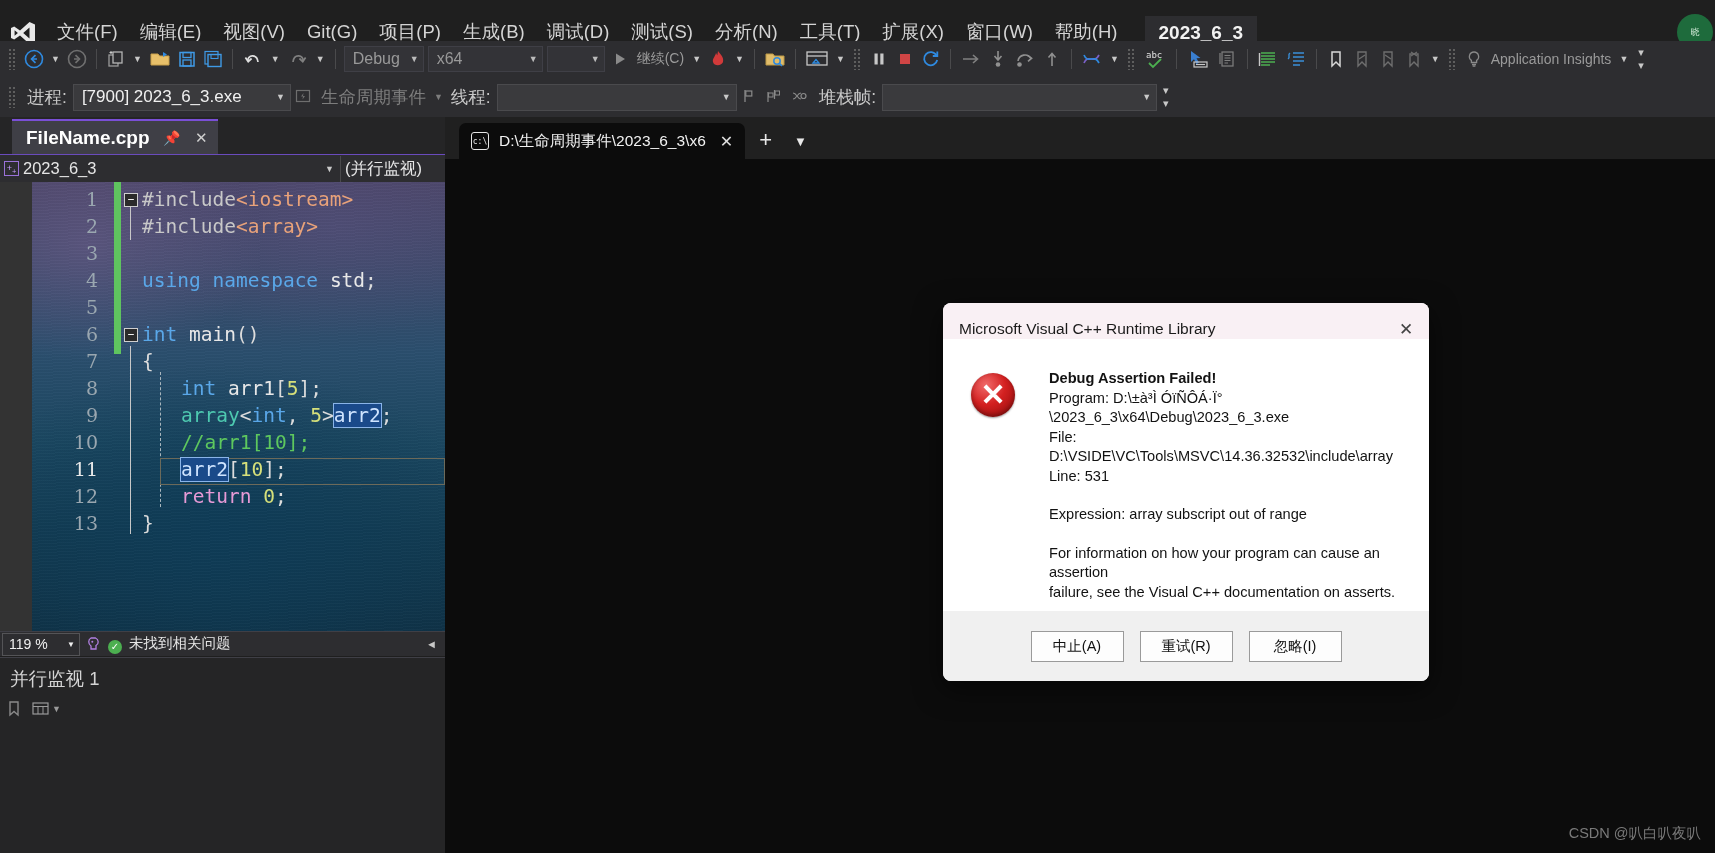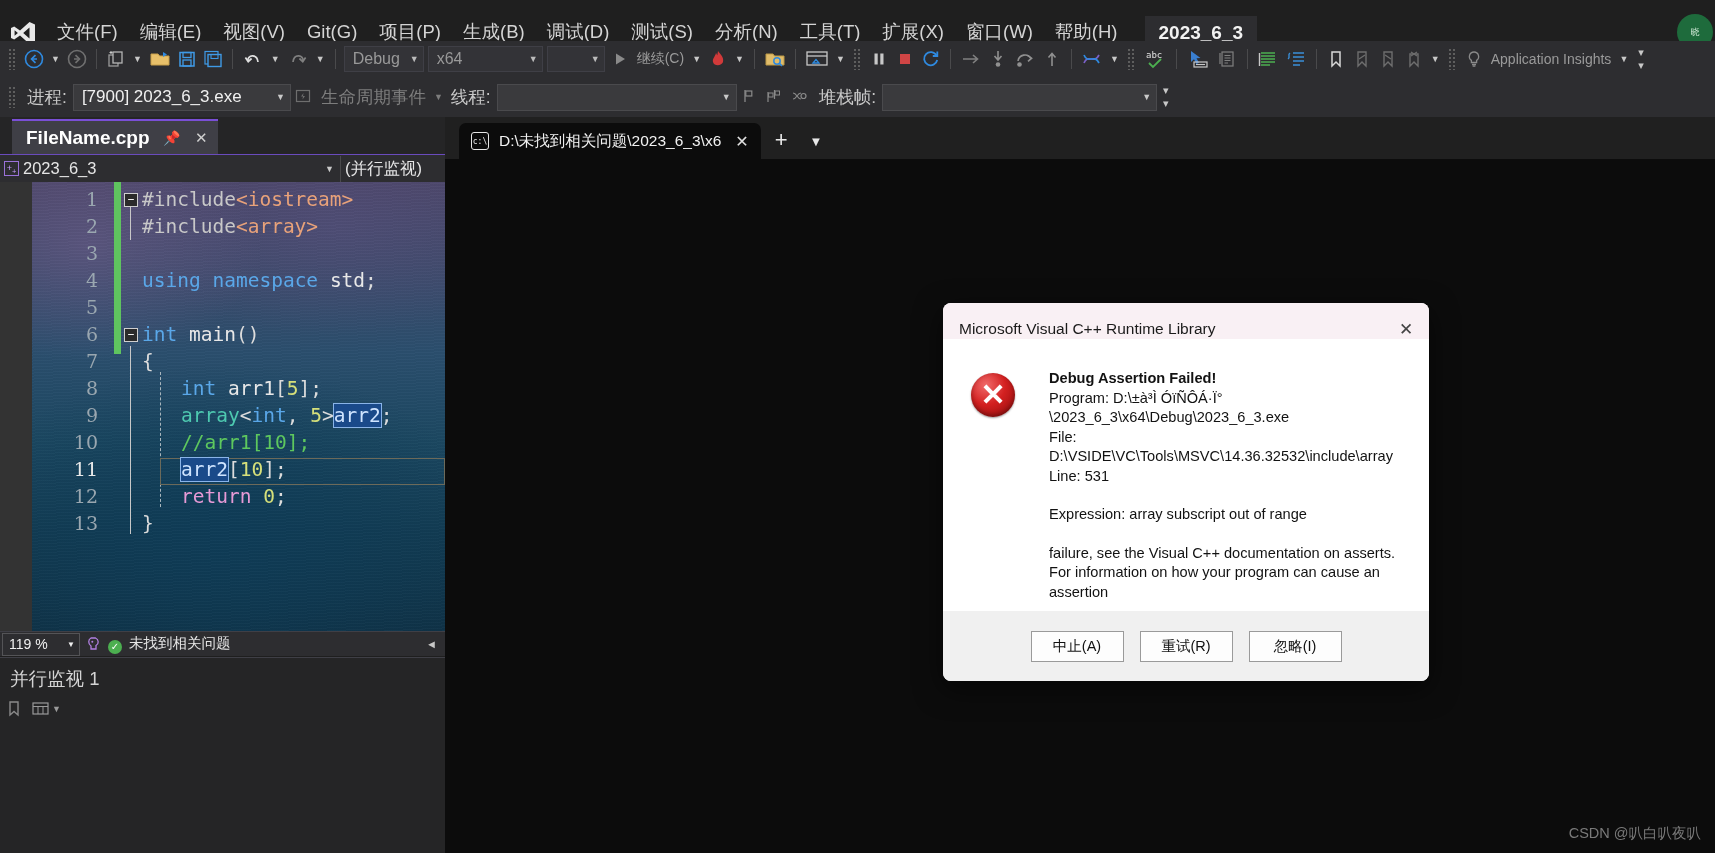--- a/index.html
+++ b/index.html
@@ -804,21 +804,21 @@
           </svg>
         <span class="bp-caret">▼</span>
       </div>
     </div>
   </div>
 
   <div class="console">
     <div class="console-tabstrip">
       <div class="console-tab">
         <span class="ct-icon">c:\</span>
-        <span class="ct-title">D:\未找到相关问题\2023_6_3\x6</span>
+        <span class="ct-title">D:\生命周期事件\2023_6_3\x6</span>
         <span class="ct-close">✕</span>
       </div>
       <div class="console-newtab">+</div>
       <div class="console-dropdown">▼</div>
     </div>
     <div class="console-body">
       <span></span>
     </div>
   </div>
 
@@ -830,22 +830,22 @@
     <div class="dlg-body">
       <div class="dlg-icon">✕</div>
       <div class="dlg-text">
         <p class="dlg-heading">Debug Assertion Failed!</p>
         <p>Program: D:\±à³Ì ÓïÑÔÁ·Ï°\2023_6_3\x64\Debug\2023_6_3.exe</p>
         <p>File: D:\VSIDE\VC\Tools\MSVC\14.36.32532\include\array</p>
         <p>Line: 531</p>
         <div class="gap"></div>
         <p>Expression: array subscript out of range</p>
         <div class="gap"></div>
+        <p>For information on how your program can cause an assertion</p>
         <p>failure, see the Visual C++ documentation on asserts.</p>
-        <p>For information on how your program can cause an assertion</p>
         <div class="gap"></div>
         <p>(Press Retry to debug the application)</p>
       </div>
     </div>
     <div class="dlg-buttons">
       <div class="dlg-btn">中止(A)</div>
       <div class="dlg-btn">重试(R)</div>
       <div class="dlg-btn">忽略(I)</div>
     </div>
   </div>

